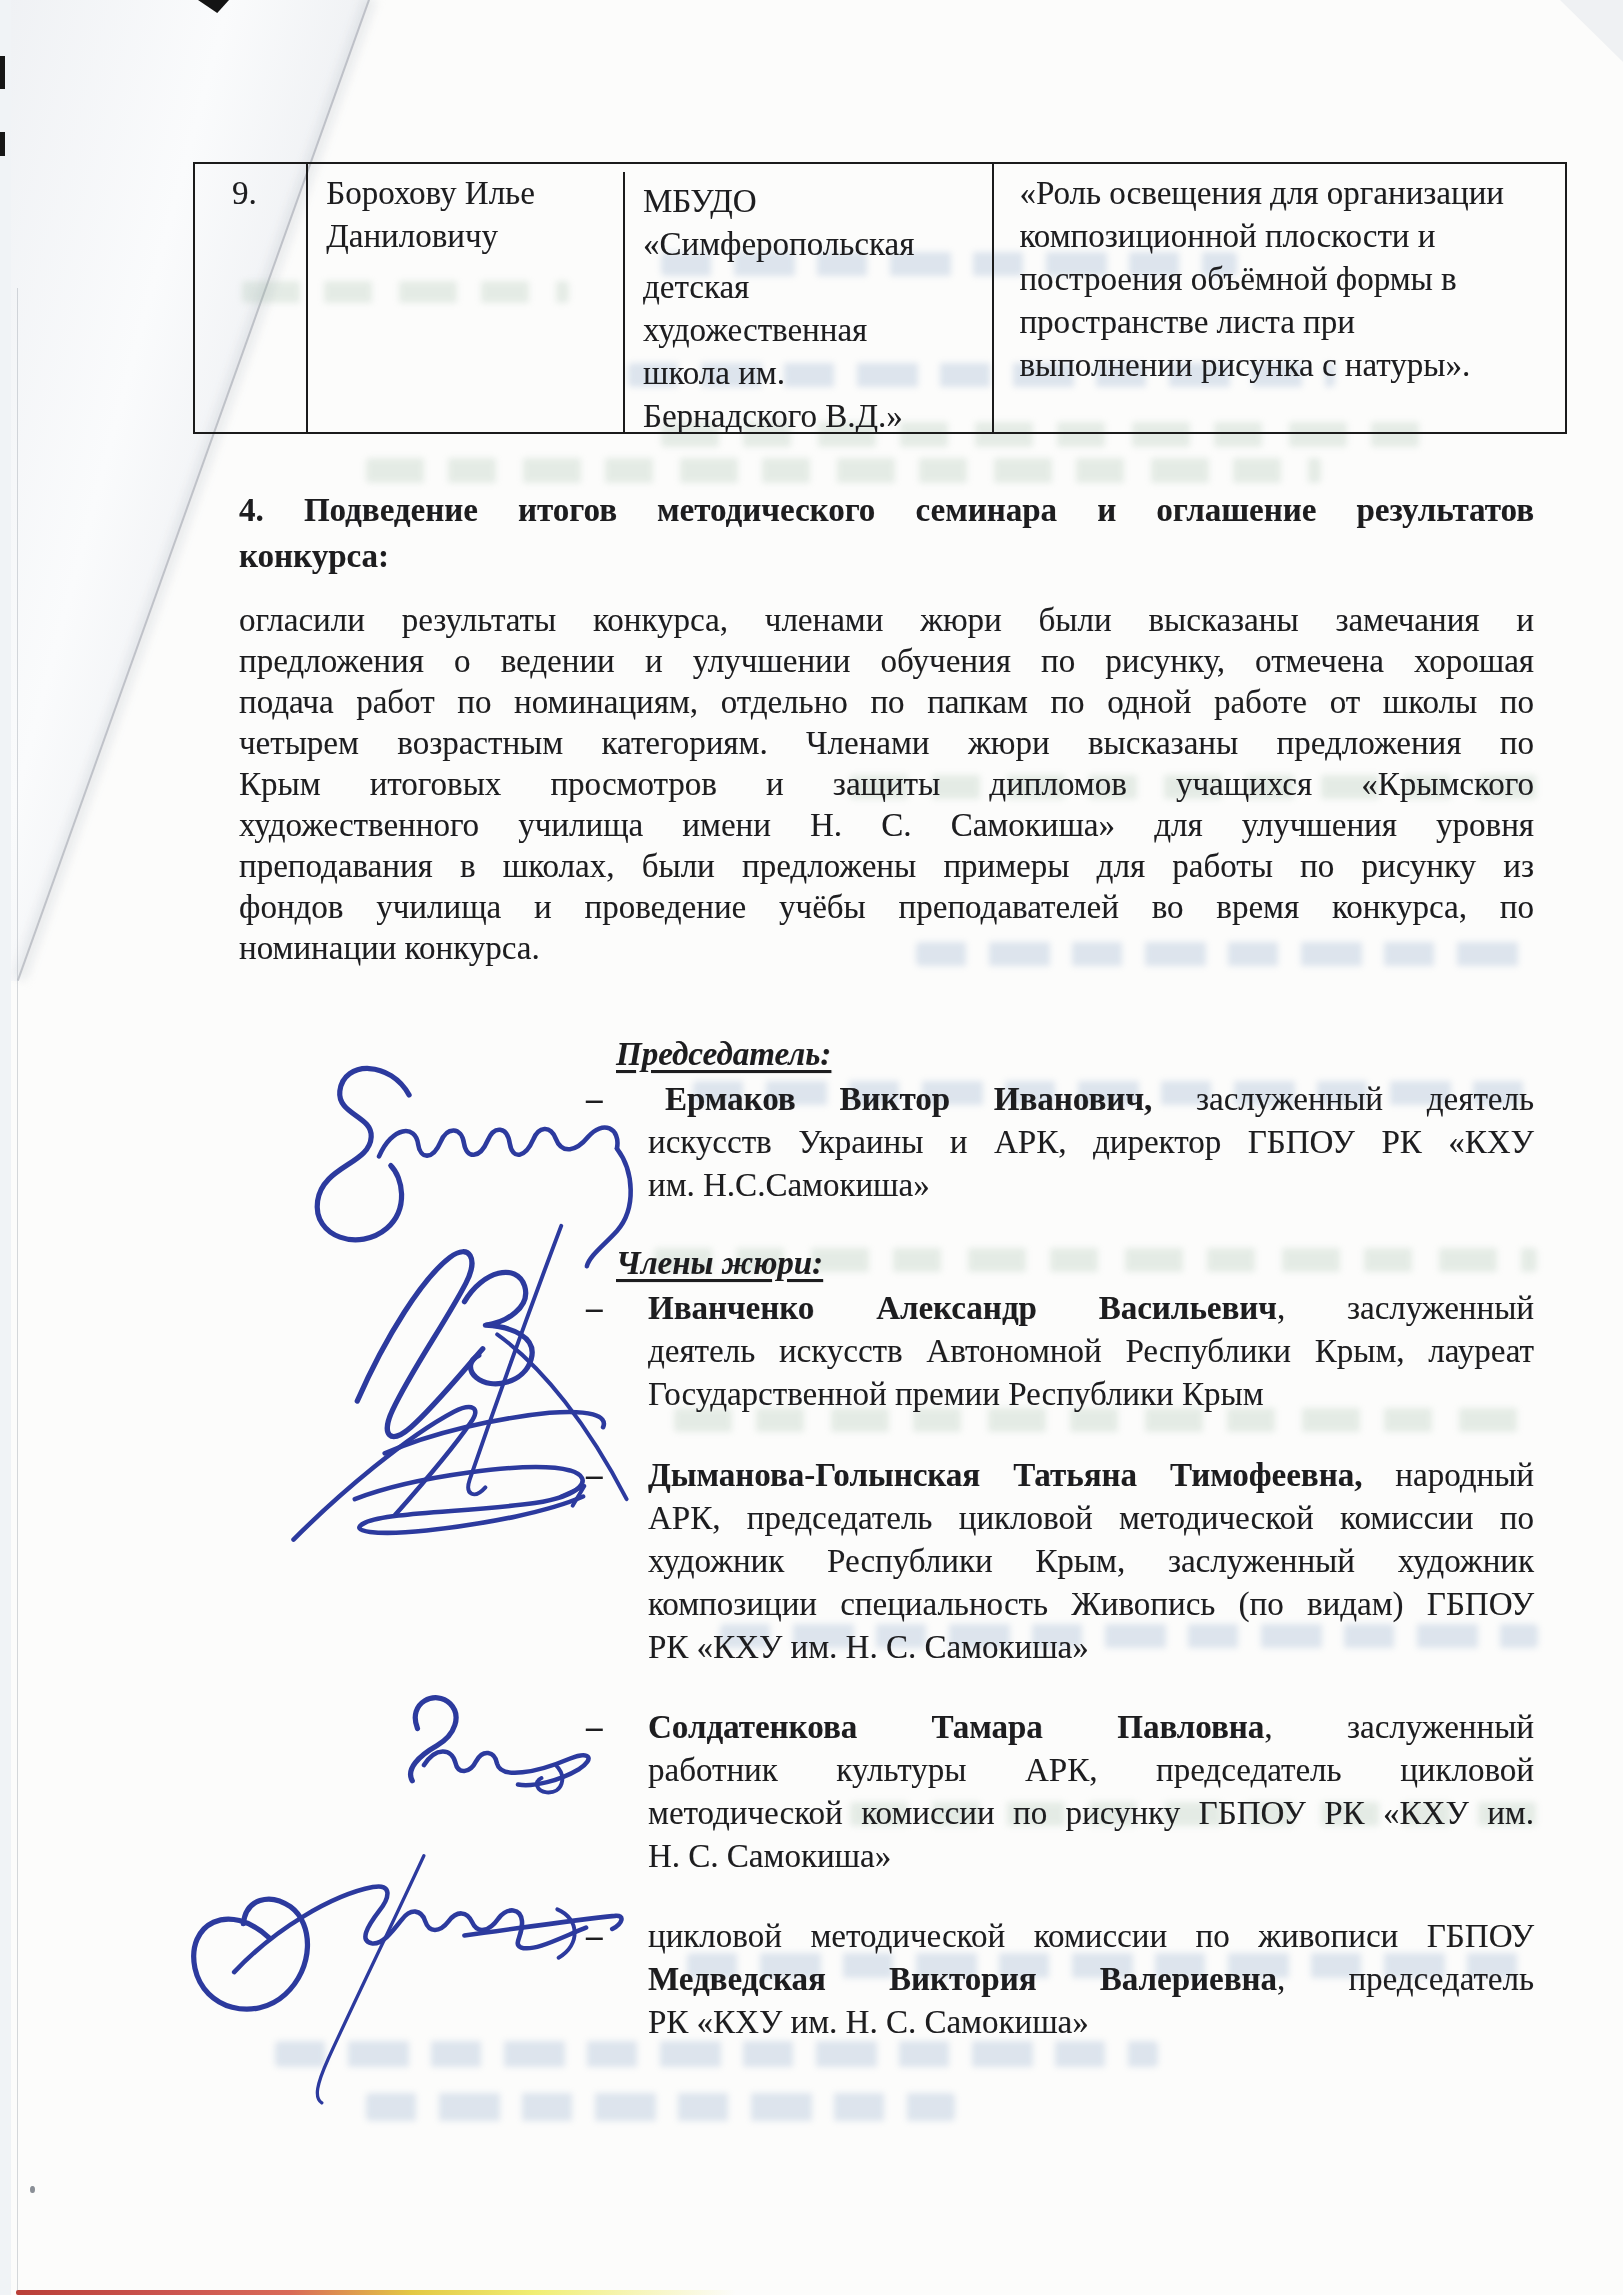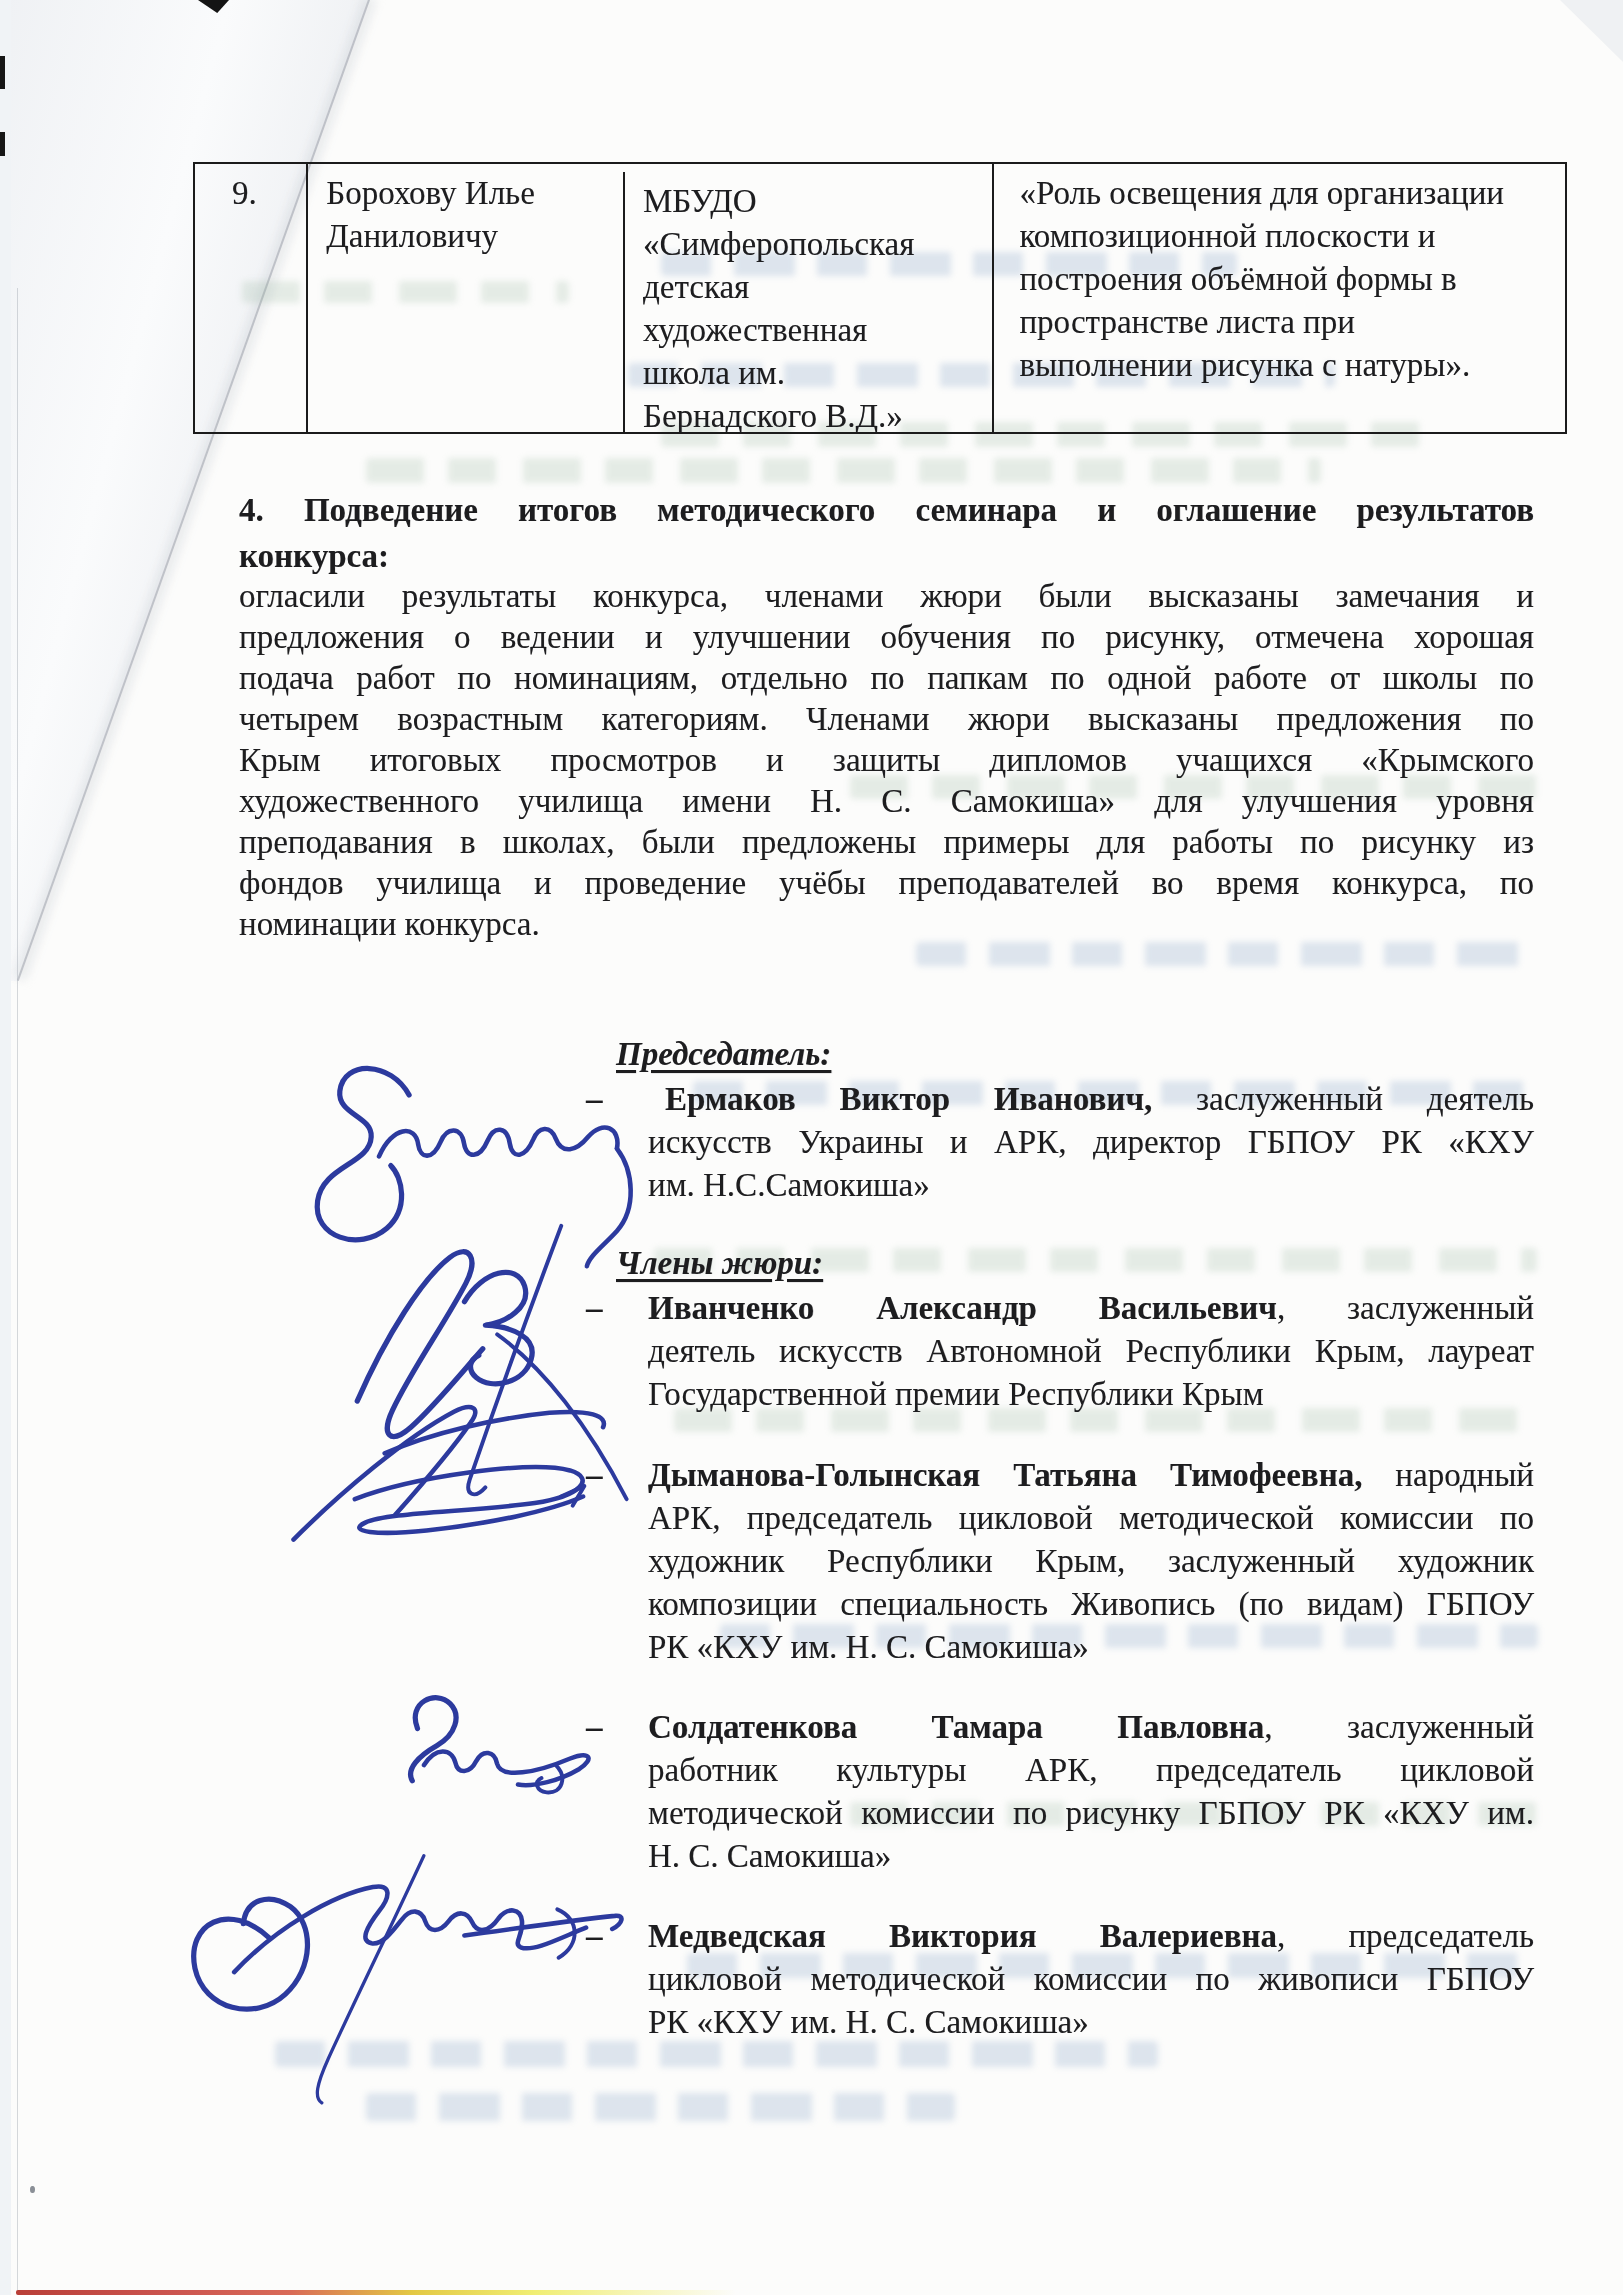--- a/index.html
+++ b/index.html
@@ -52,21 +52,21 @@
     display:flex; border:2.6px solid #1b1b1b; box-sizing:border-box; font-size:33px; line-height:43px; }
   .cell { box-sizing:border-box; padding:7.9px 11.8px 0 18.3px; overflow:hidden; }
   .cell + .cell { border-left:2.6px solid #1b1b1b; }
   .cell.c1 { width:111px; padding-left:37px; }
   .cell.c2 { width:317px; }
   .cell.c3 { width:370px;margin-top:8px; }
   .cell.c4 { width:573px;padding-left:25px; }
 
   .heading { position:absolute; left:239px; top:487px; width:1295px;
     font-size:33px; line-height:46px; font-weight:bold; }
-  .bodytext { position:absolute; left:239px; top:576px; width:1295px;
+  .bodytext { position:absolute; left:239px; top:600px; width:1295px;
     font-size:33px; line-height:41px; }
 
   .sec-head { position:absolute; left:616px; font-size:33px; font-weight:bold; font-style:italic;
     text-decoration:underline; text-underline-offset:5.2px; text-decoration-thickness:2.6px; }
   .entry { position:absolute; left:648px; width:886px; font-size:33px; line-height:43px; }
   .entry .dash { position:absolute; left:-62px; top:0; font-weight:bold; }
 
   .sig { position:absolute; }
   .sig path { fill:none; stroke:#2c3a9e; stroke-linecap:round; stroke-linejoin:round; }
 </style>
@@ -183,22 +183,22 @@
         <div class="tline"><b>Солдатенкова Тамара Павловна</b><span>, заслуженный</span></div>
         <div class="tline"><span>работник культуры АРК, председатель цикловой</span></div>
         <div class="tline"><span>методической комиссии по рисунку ГБПОУ РК «КХУ им.</span></div>
         <div class="tline last"><span>Н. С. Самокиша»</span></div>
       </div>
   </div>
 
   <div class="entry txt" style="top:1915px;">
     <span class="dash">–</span>
     <div>
+        <div class="tline"><span>цикловой методической комиссии по живописи ГБПОУ</span></div>
         <div class="tline"><b>Медведская Виктория Валериевна</b><span>, председатель</span></div>
-        <div class="tline"><span>цикловой методической комиссии по живописи ГБПОУ</span></div>
         <div class="tline last"><span>РК «КХУ им. Н. С. Самокиша»</span></div>
       </div>
   </div>
 
   <svg class="sig" style="left:281px; top:1053px;" width="366" height="216" viewBox="0 0 560 330">
     <path d="M196,64 C168,12 96,10 90,58 C86,94 140,96 138,128 C136,170 64,172 56,226 C48,282 120,304 162,268 C196,238 186,190 168,172" stroke-width="8"></path>
     <path d="M150,158 C170,112 206,108 210,140 C213,162 232,164 244,136 C254,112 276,112 280,138 C284,162 304,162 316,134 C326,110 346,112 350,138 C354,164 374,160 386,132 C394,112 412,110 420,130 C430,156 452,150 470,128 C492,102 520,114 514,146" stroke-width="7"></path>
     <path d="M514,146 C540,180 544,238 514,272 C494,294 472,310 468,326" stroke-width="7"></path>
   </svg>
 

